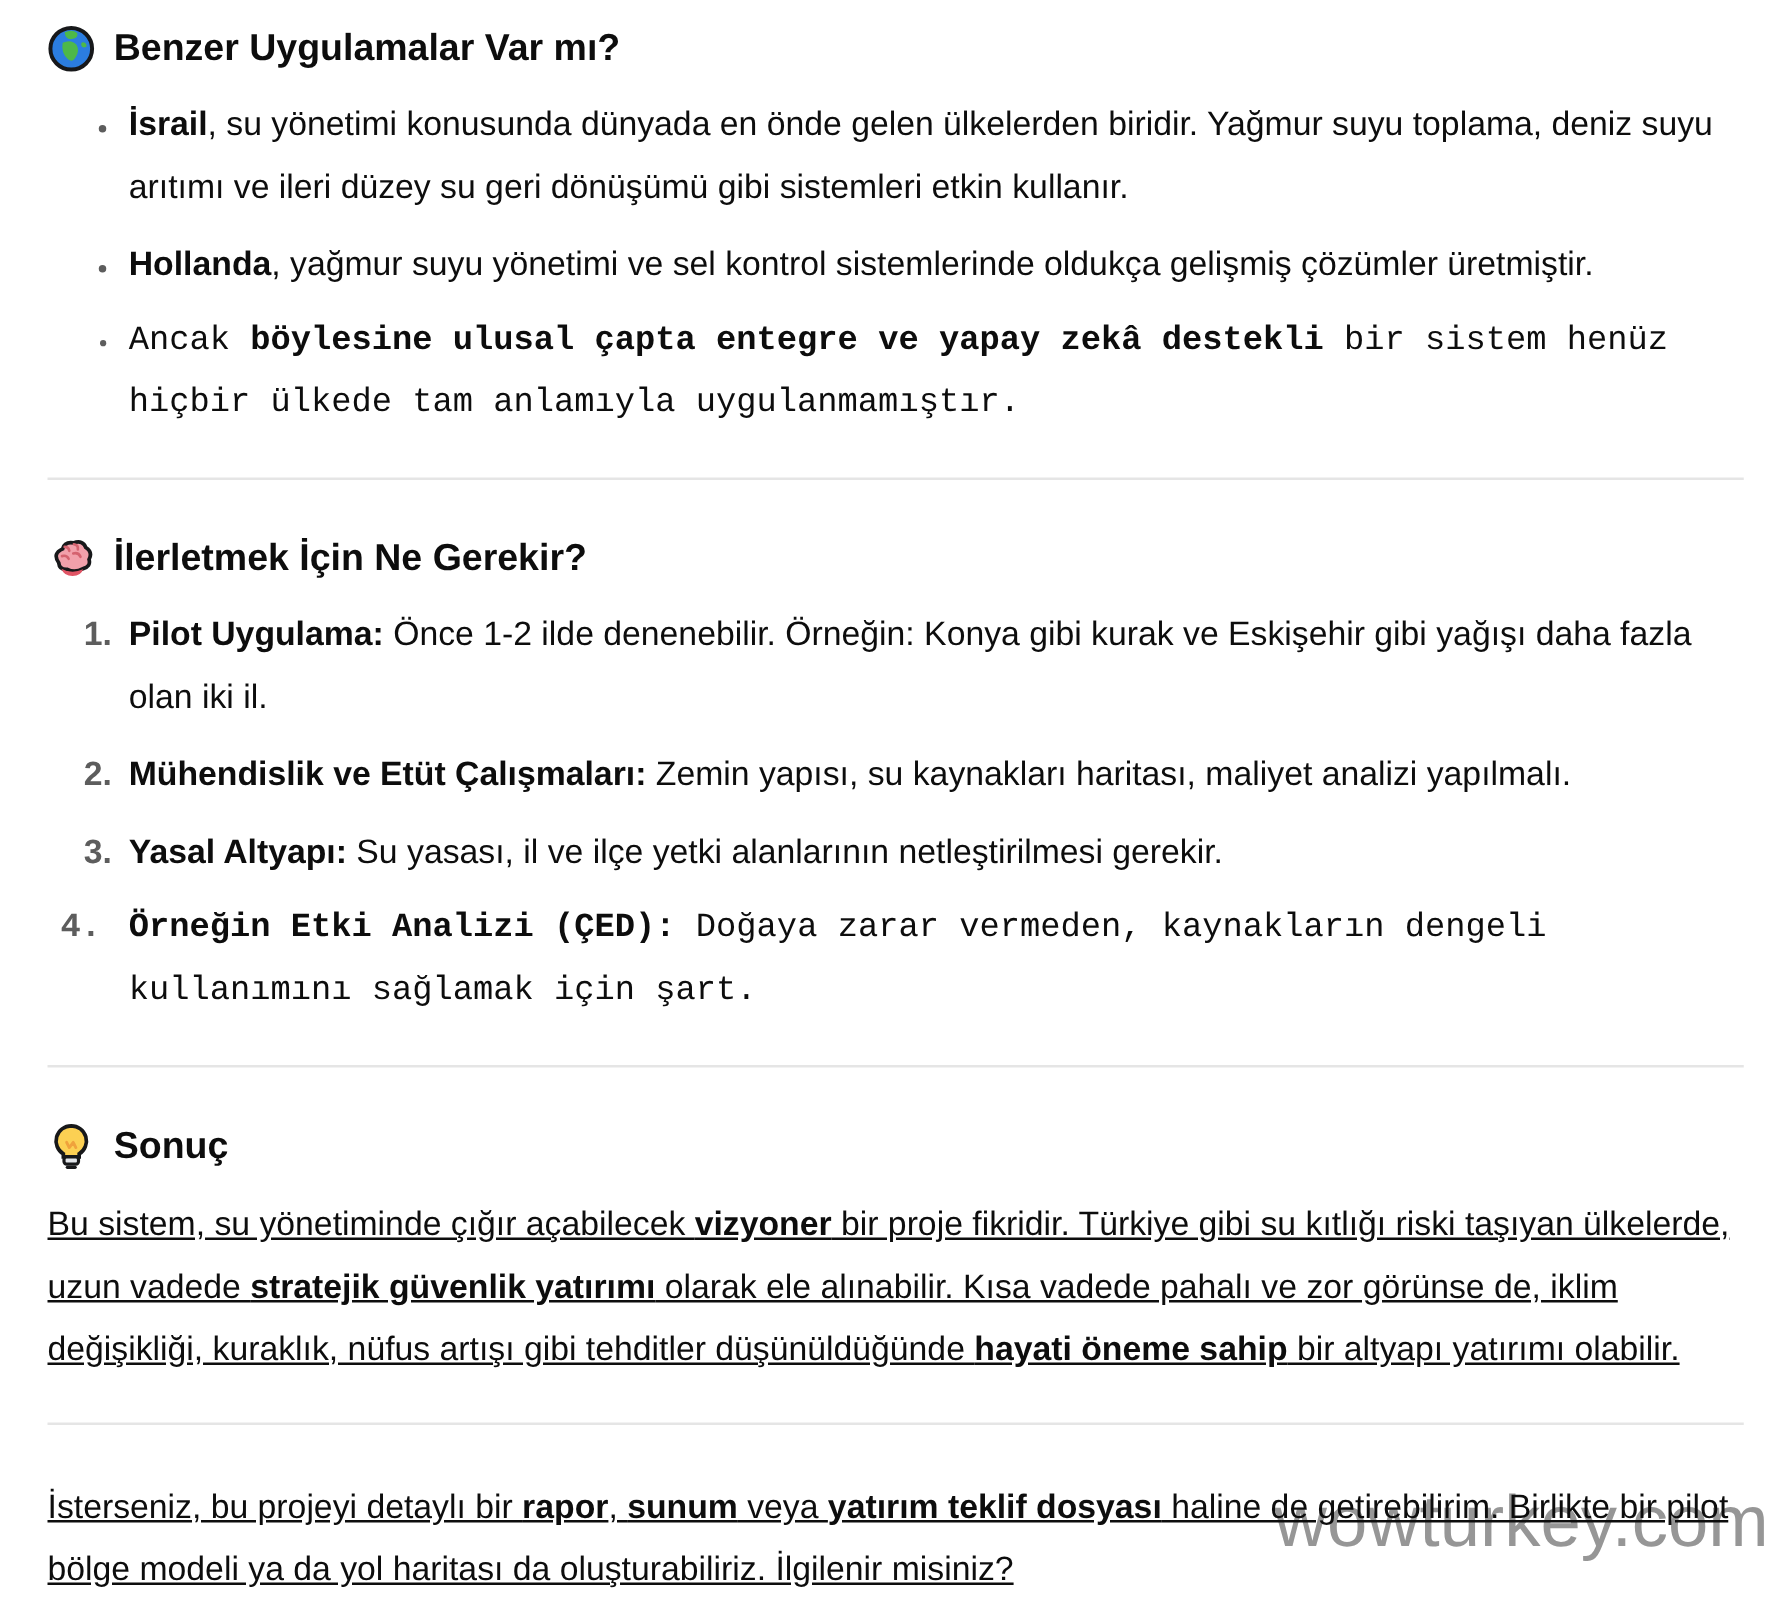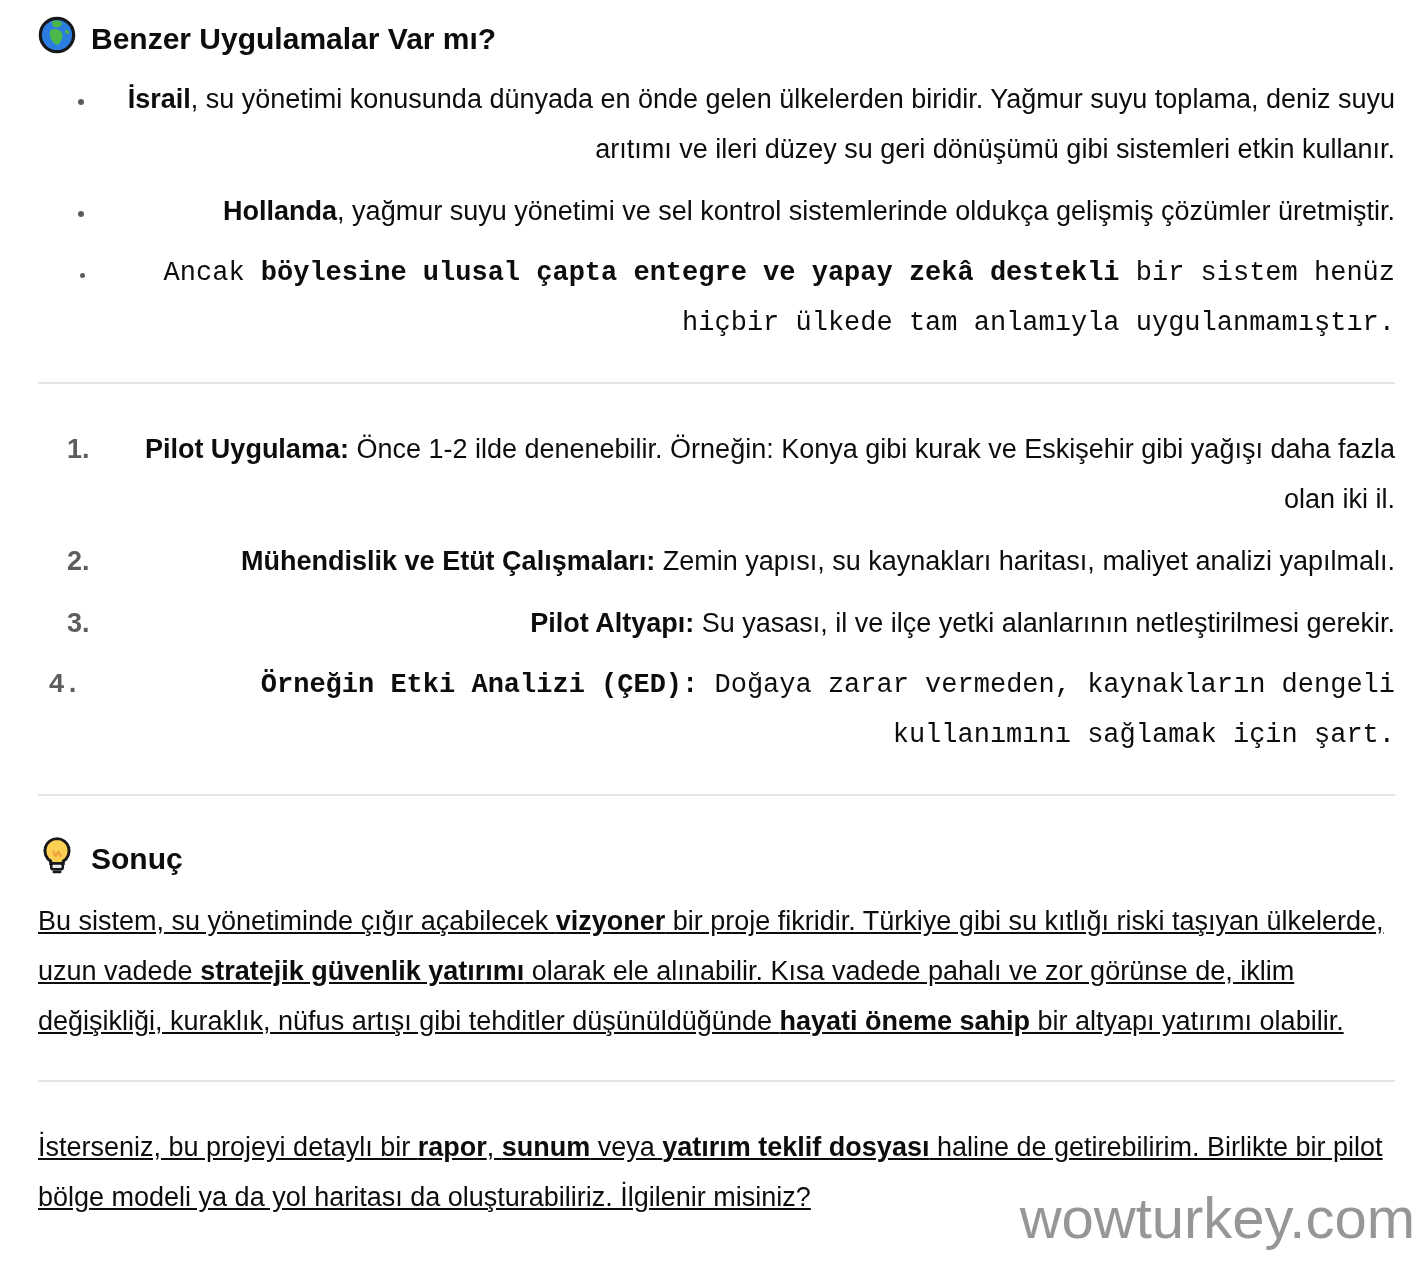--- a/index.html
+++ b/index.html
@@ -14,27 +14,27 @@
     overflow: hidden;
     position: relative;
   }
   section { position: relative; z-index: 1; }
   h3 {
     font-size: 30px;
     line-height: 46px;
     font-weight: 700;
     margin: 0 0 12px 0;
     display: flex;
-    align-items: flex-start;
+    align-items: center;
     gap: 15px;
     color: #0d0d0d;
   }
   .emoji { display: inline-flex; width: 38px; height: 38px; flex: 0 0 auto; }
   .emoji svg { width: 100%; height: 100%; }
-  ul, ol { margin: 0; padding-left: 59px; text-align: right; }
+  ul, ol { margin: 0; padding-left: 59px; }
   li { margin: 0 0 12px 0; padding-left: 6px; }
   li:last-child { margin-bottom: 0; font-family: Liberation Mono, monospace; }
   ul li::marker { color: #5d5d5d; font-size: 0.72em; }
   ol li::marker { color: #5d5d5d; font-weight: 700; }
   hr {
     border: 0;
     border-top: 2px solid #e5e5e5;
     margin: 34px 0 40px 0;
   }
   p { margin: 14px 0 10px 0; text-decoration: underline; }
@@ -72,24 +72,34 @@
   <ul>
     <li><b>İsrail</b><span>, su yönetimi konusunda dünyada en önde gelen ülkelerden biridir. Yağmur suyu toplama, deniz suyu arıtımı ve ileri düzey su geri dönüşümü gibi sistemleri etkin kullanır.</span></li>
     <li><b>Hollanda</b><span>, yağmur suyu yönetimi ve sel kontrol sistemlerinde oldukça gelişmiş çözümler üretmiştir.</span></li>
     <li><span>Ancak </span><b>böylesine ulusal çapta entegre ve yapay zekâ destekli</b><span> bir sistem henüz hiçbir ülkede tam anlamıyla uygulanmamıştır.</span></li>
   </ul>
 </section>
 
 <hr>
 
 <section>
+  <h3>
+    <span class="emoji">
+      <svg viewBox="0 0 36 36" aria-hidden="true">
+        <path d="M8.5 21 q-5 -7 3 -10.5 q1.5 -5.5 8 -4.5 q7.5 -2.5 9.5 3.5 q5.5 3.5 2.5 9 q1.5 5.5 -4.5 7 q-6.5 3.5 -12 0.5 q-6 0.5 -6.5 -5 z" fill="#f2a0ab" stroke="#17181a" stroke-width="2.8"></path>
+        <path d="M10.5 25.5 q8 4.5 16.5 0.5 q-1.5 5 -8 5 q-6.5 0 -8.5 -5.5 z" fill="#e05565"></path>
+        <path d="M13 9 q3 0 3.5 3 M20 7 q3.5 0.5 3 4 M11 16 q3.5 -1 5 2 M19.5 14 q4 -1 5.5 2.5" fill="none" stroke="#d4626f" stroke-width="2" stroke-linecap="round"></path>
+      </svg>
+    </span>
+    <span>İlerletmek İçin Ne Gerekir?</span>
+  </h3>
   <ol>
     <li><b>Pilot Uygulama:</b><span> Önce 1-2 ilde denenebilir. Örneğin: Konya gibi kurak ve Eskişehir gibi yağışı daha fazla olan iki il.</span></li>
     <li><b>Mühendislik ve Etüt Çalışmaları:</b><span> Zemin yapısı, su kaynakları haritası, maliyet analizi yapılmalı.</span></li>
-    <li><b>Pilot Altyapı:</b><span> Su yasası, il ve ilçe yetki alanlarının netleştirilmesi gerekir.</span></li>
+    <li><b>Yasal Altyapı:</b><span> Su yasası, il ve ilçe yetki alanlarının netleştirilmesi gerekir.</span></li>
     <li><b>Örneğin Etki Analizi (ÇED):</b><span> Doğaya zarar vermeden, kaynakların dengeli kullanımını sağlamak için şart.</span></li>
   </ol>
 </section>
 
 <hr>
 
 <section>
   <h3>
     <span class="emoji">
       <svg viewBox="0 0 36 36" aria-hidden="true">

